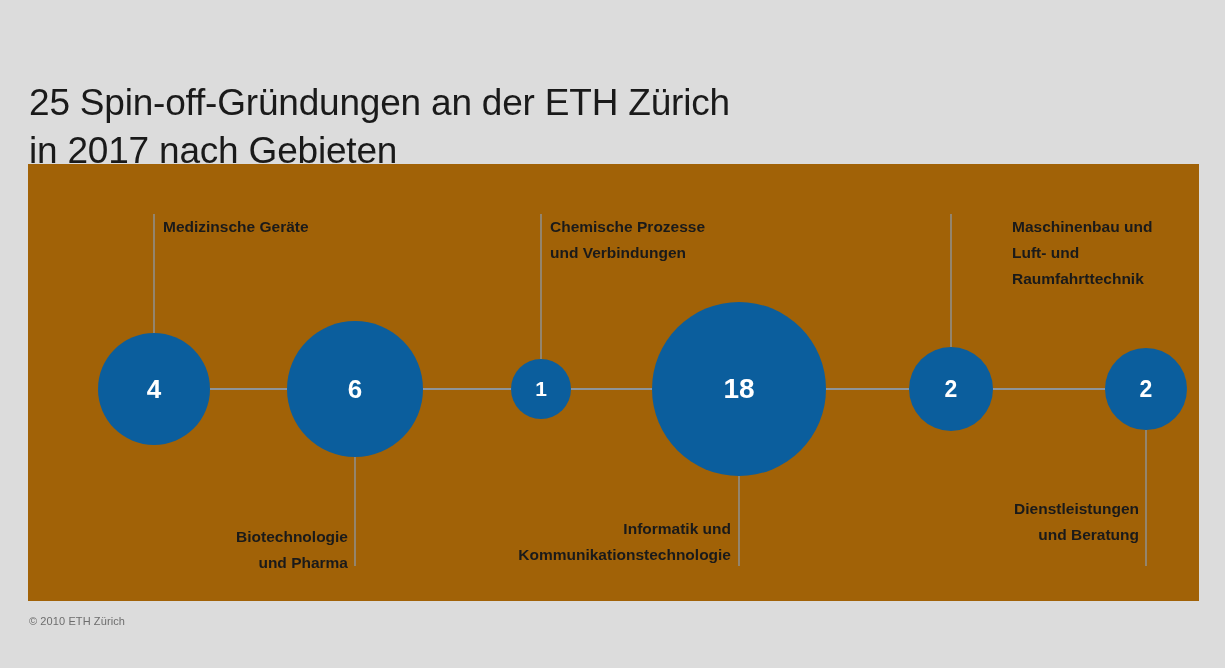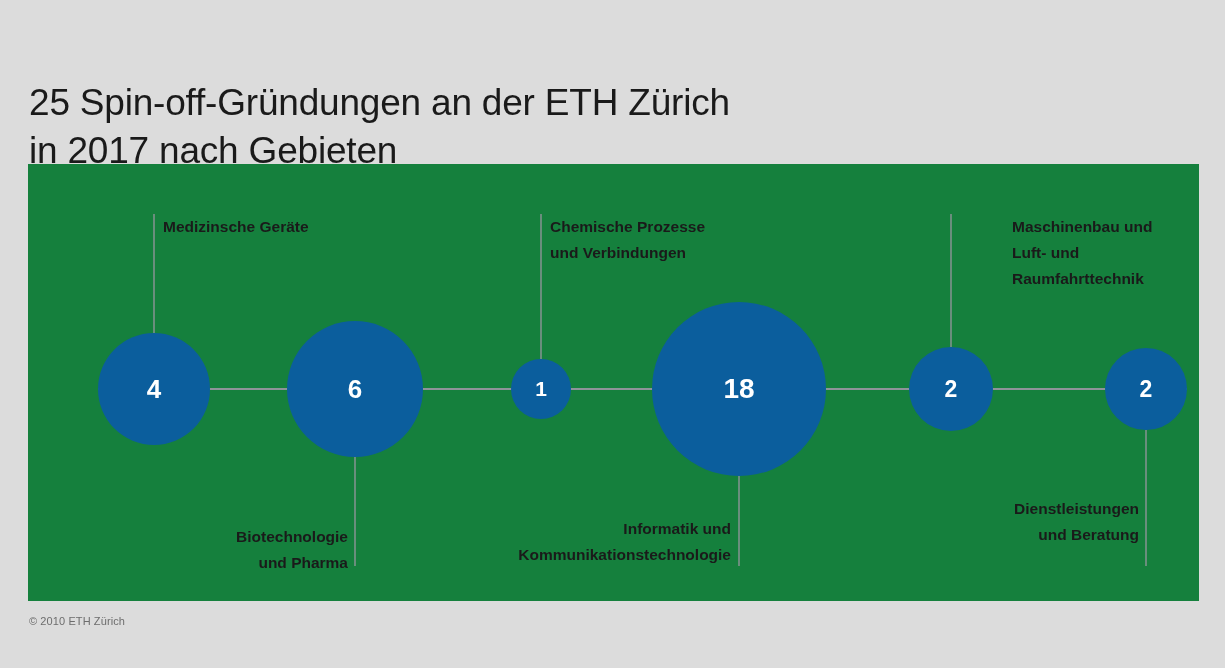--- a/index.html
+++ b/index.html
@@ -30,21 +30,21 @@
     margin-top: 28px;
   }
 
   
   .panel {
     position: absolute;
     left: 28px;
     top: 164px;
     width: 1171px;
     height: 437px;
-    background: #15803d;
+    background: #a16207;
   }
 
   
   .chart {
     position: absolute;
     inset: 0;
   }
   .chart svg {
     display: block;
     width: 100%;

